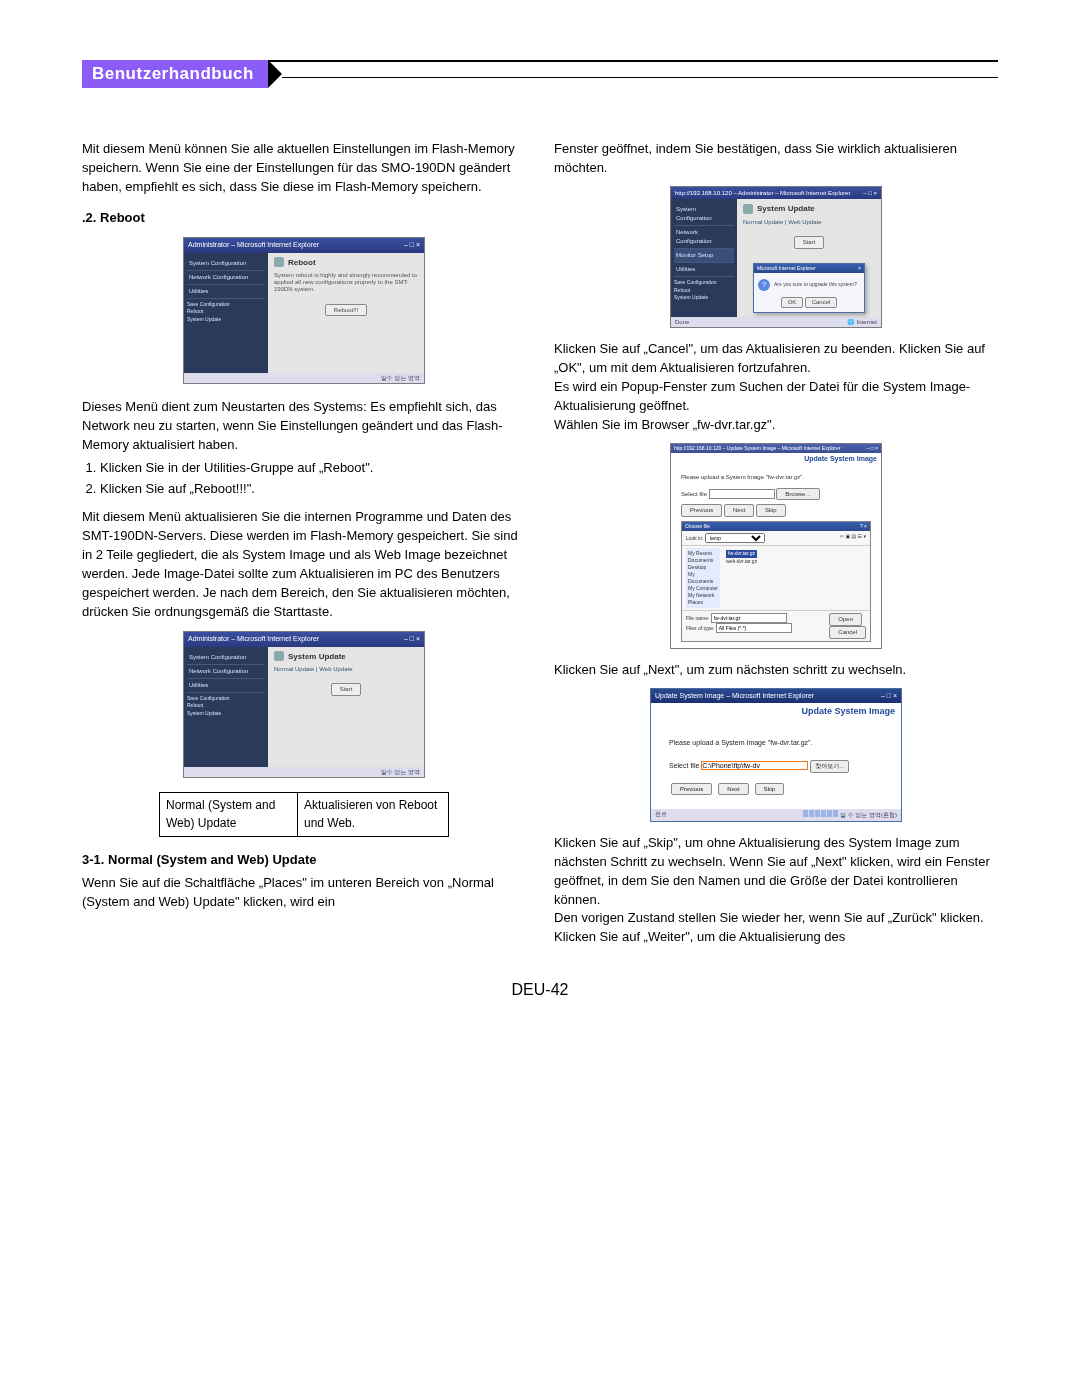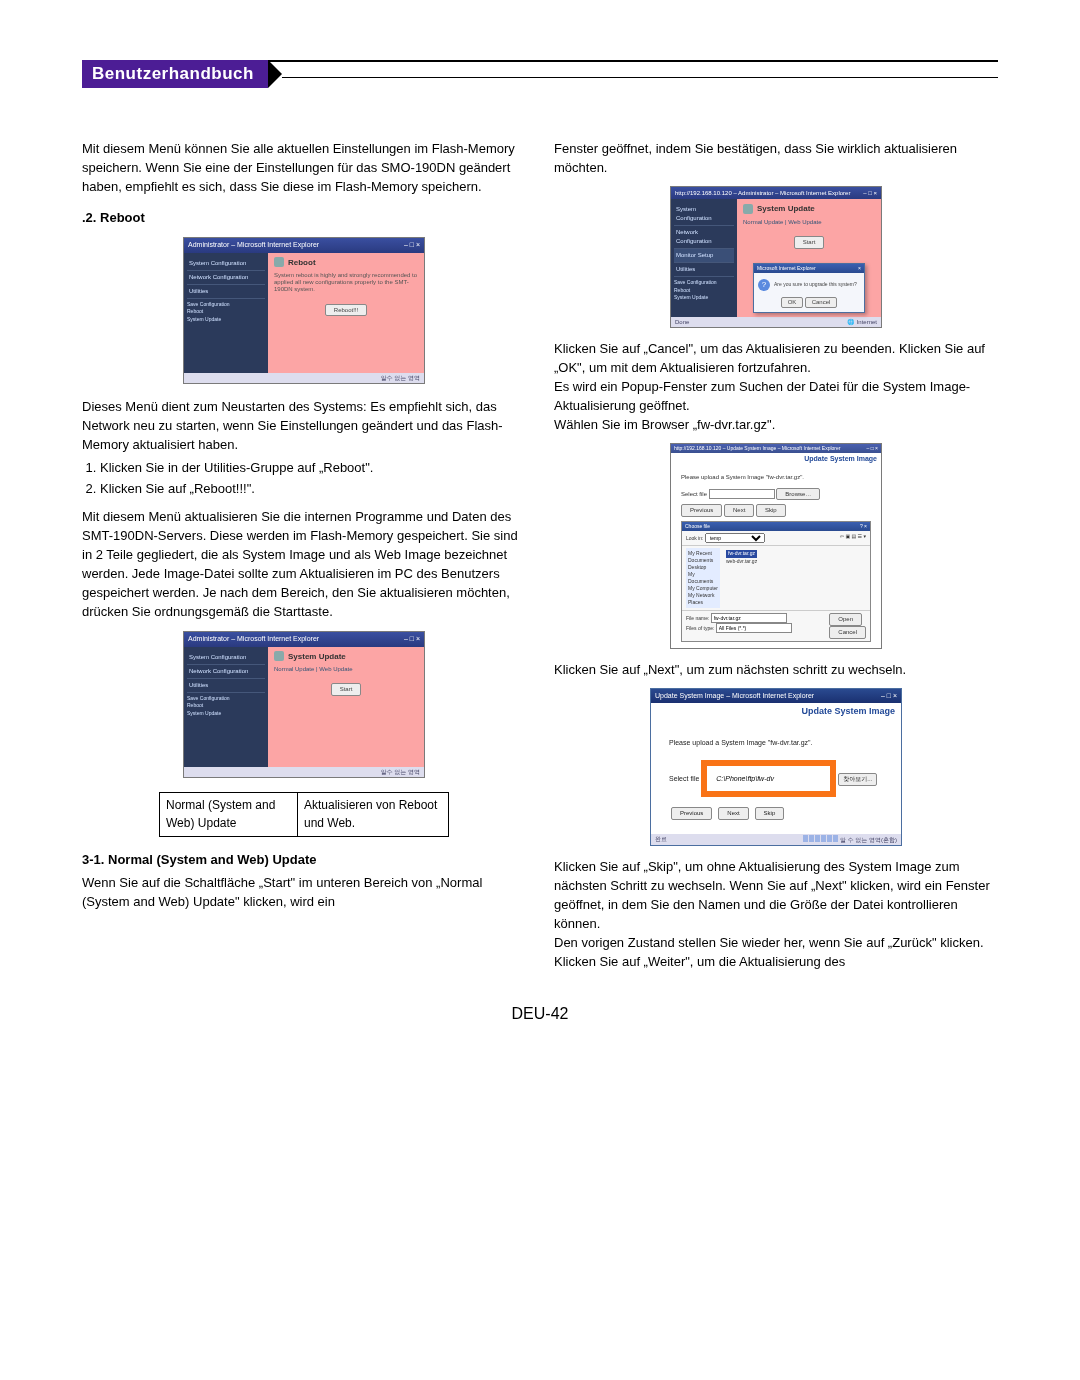--- a/index.html
+++ b/index.html
@@ -17,21 +17,21 @@
   .header-bar {
     border-top: 2px solid #000;
     margin-bottom: 6px;
     position: relative;
     height: 28px;
   }
   .header-title {
     position: absolute;
     top: -2px;
     left: 0;
-    background: #4c1d95;
+    background: #8b5cf6;
     color: #fff;
     font-weight: bold;
     font-size: 17px;
     padding: 4px 14px 4px 10px;
     letter-spacing: 0.5px;
   }
   .header-title::after {
     content: "";
     position: absolute;
     right: -14px;
@@ -75,21 +75,21 @@
   }
   .shot-titlebar {
     background: linear-gradient(#3a4fa0,#2a3a80);
     color: #fff;
     padding: 2px 4px;
     display: flex;
     justify-content: space-between;
   }
   .shot-body {
     display: flex;
-    background: #fca5a5;
+    background: #e5e5e5;
     min-height: 120px;
   }
   .shot-sidebar {
     width: 78px;
     background: #2b3a5b;
     color: #cfe0ff;
     padding: 4px 3px;
     font-size: 6px;
     line-height: 1.5;
   }
@@ -219,21 +219,21 @@
   .shot-next .sn-title {
     background: linear-gradient(#2a4a90,#1a3070);
     color:#fff;
     padding:2px 4px;
     display:flex;justify-content:space-between;
     font-size:7px;
   }
   .shot-next .sn-header { text-align:right; color:#234a98; font-weight:bold; padding:2px 6px; font-size:9px;}
   .shot-next .sn-body { padding: 18px 18px 14px; color:#222;}
   .shot-next .sn-input-row { margin: 12px 0 10px; font-size:7px;}
-  .shot-next input[type=text]{ width:105px; font-size:7px; border:6px solid #f97316; padding:9px;font-style:italic;}
+  .shot-next input[type=text]{ width:105px; font-size:7px; border:1px solid #f97316; padding:0;}
   .shot-next .sn-btns span { margin: 0 2px;}
   .shot-next .sn-status {
     background:#dde;
     font-size:6px;
     text-align:right;
     padding:1px 4px;
     color:#446;
     display:flex;
     justify-content:space-between;
   }
@@ -332,21 +332,21 @@
       <table class="update-type">
         <tbody>
             <tr>
           <td>Normal (System and Web) Update</td>
           <td>Aktualisieren von Reboot und Web.</td>
         </tr>
       </tbody>
         </table>
 
       <div class="section-heading">3-1. Normal (System and Web) Update</div>
-      <p>Wenn Sie auf die Schaltfläche „Start" im unteren Bereich von „Normal (System and Web) Update" klicken, wird ein</p>
+      <p>Wenn Sie auf die Schaltfläche „Places" im unteren Bereich von „Normal (System and Web) Update" klicken, wird ein</p>
     </div>
 
     <div class="col">
       <p>Fenster geöffnet, indem Sie bestätigen, dass Sie wirklich aktualisieren möchten.</p>
 
       <div class="shot-confirm">
         <div class="shot-titlebar">
             <span>http://192.168.10.120 – Administrator – Microsoft Internet Explorer</span>
             <span>– □ ×</span>
           </div>

